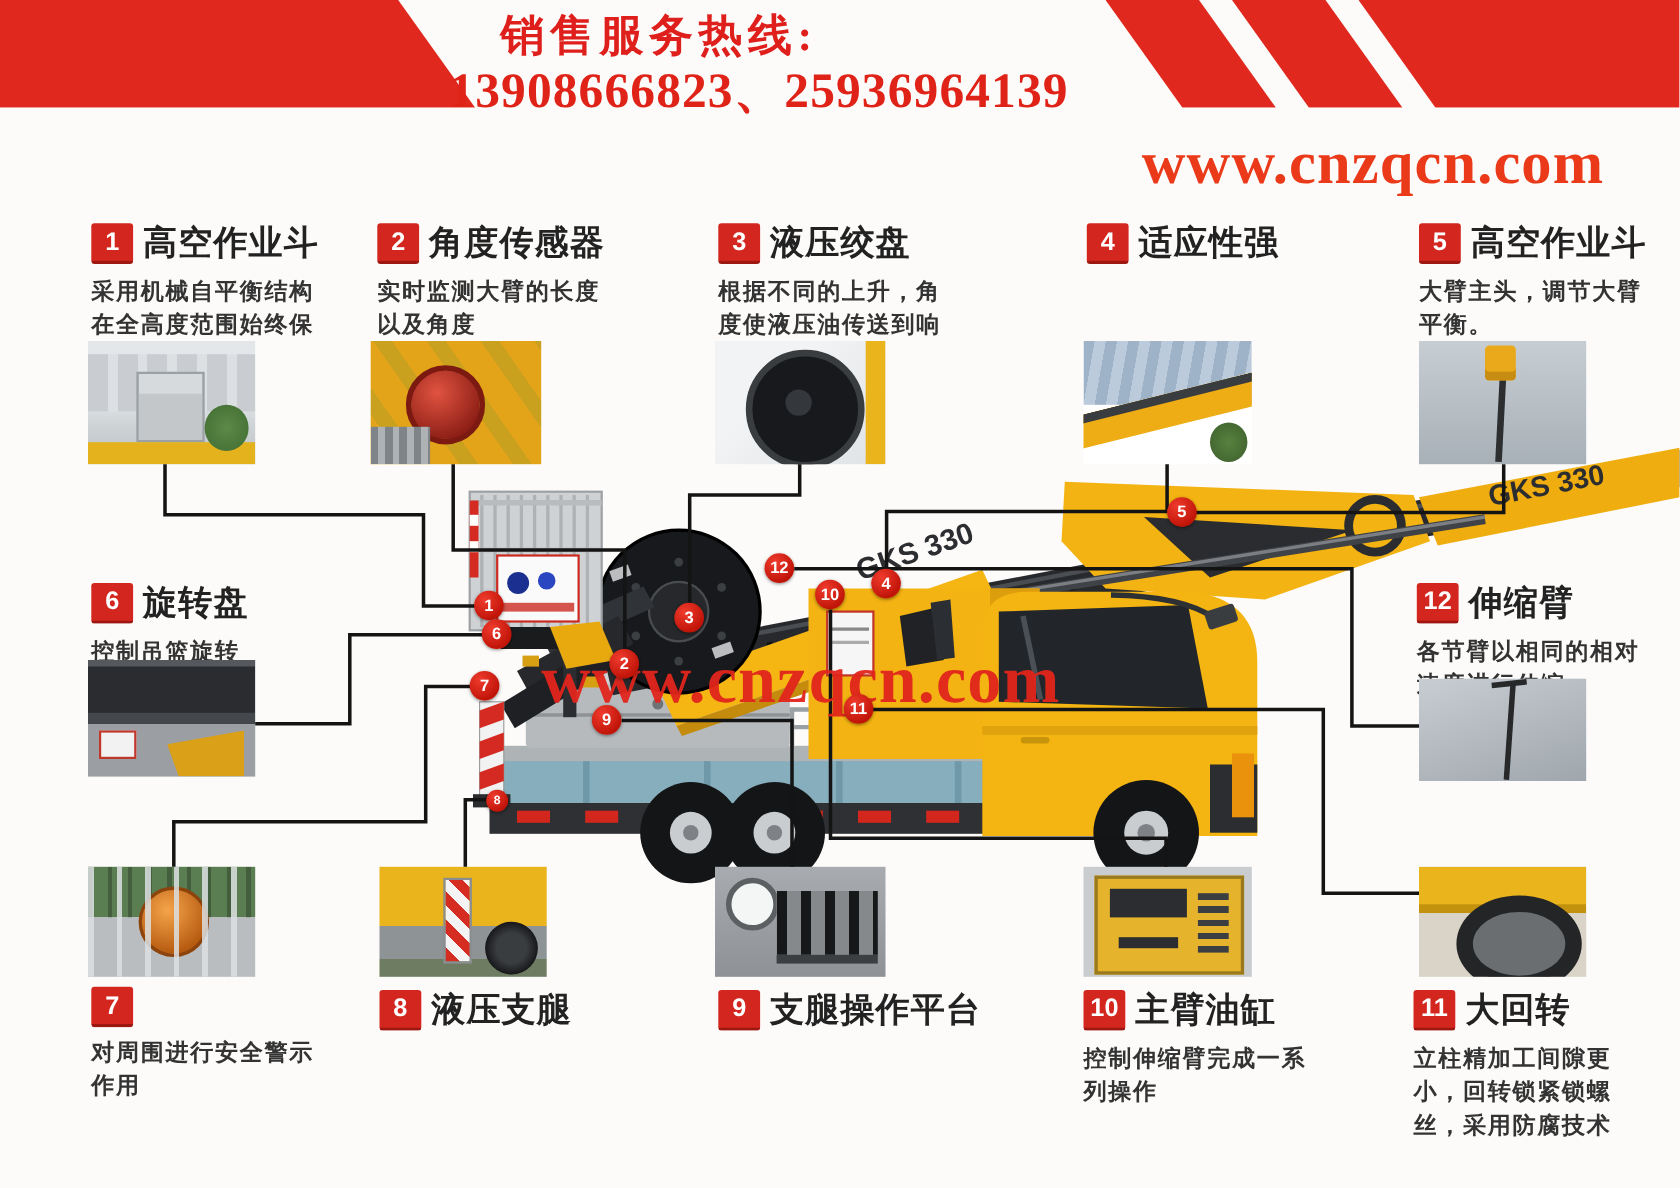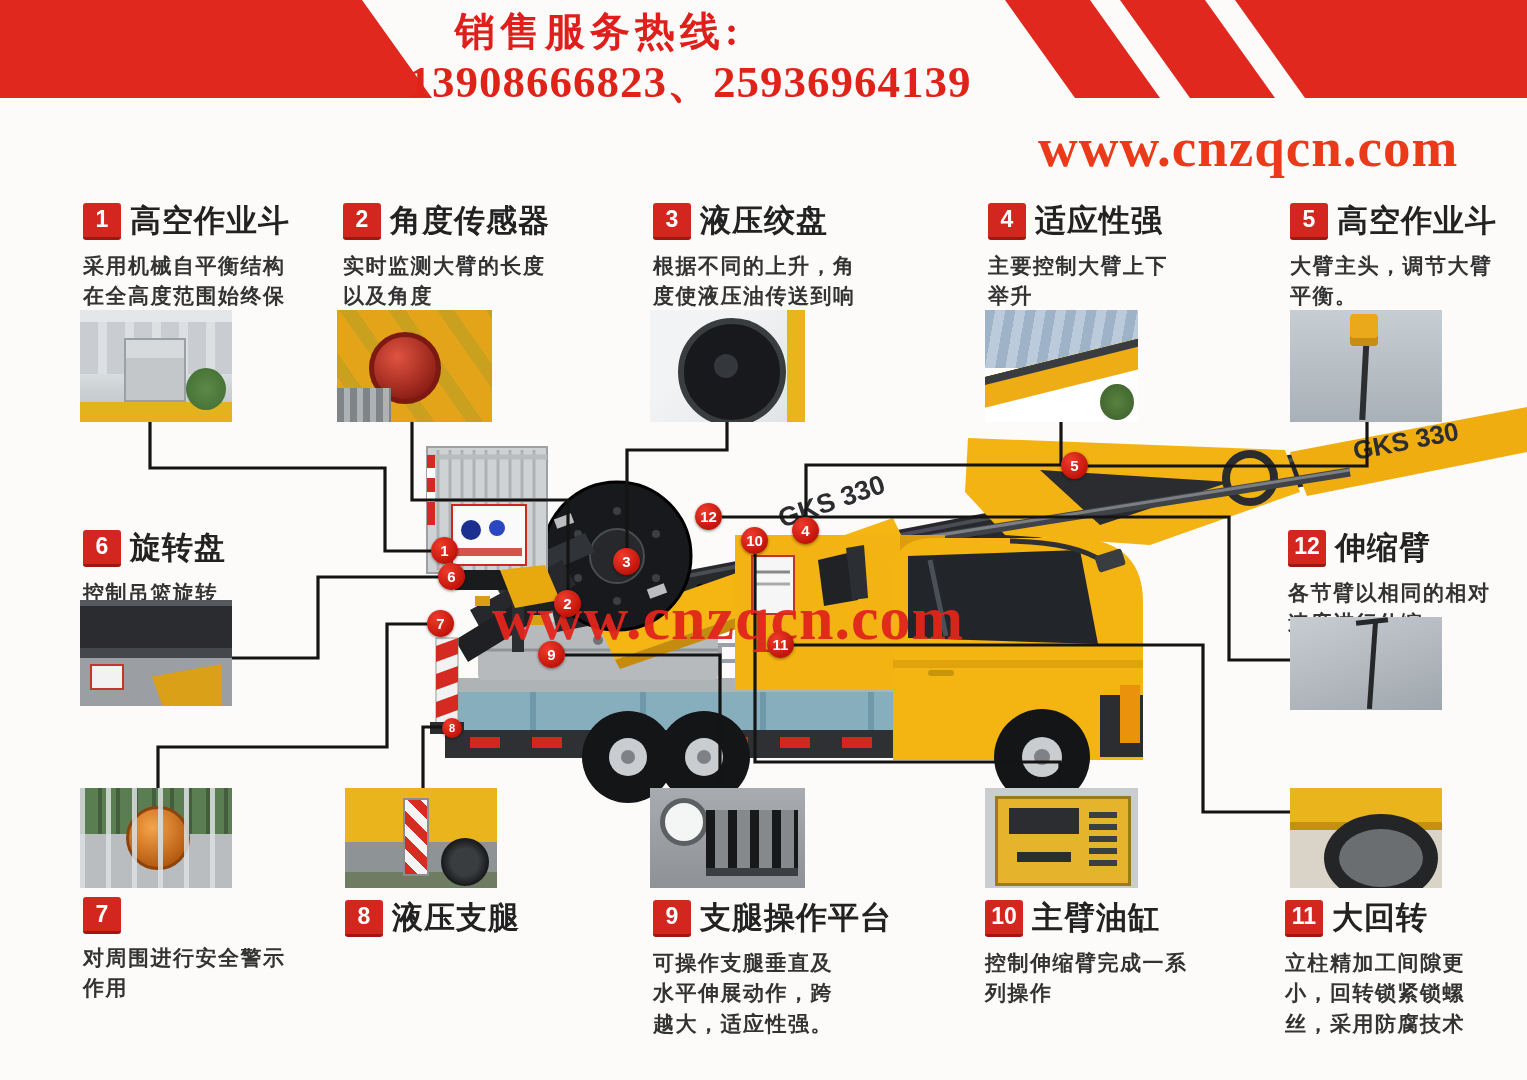--- a/index.html
+++ b/index.html
@@ -361,21 +361,20 @@
 <div class="photo p3" style="left:650px;top:310px;width:155px;height:112px">
     <div class="fa"></div>
     <div class="fb"></div>
   </div>
 
 <div class="item" style="left:988px;top:200px;width:196px">
   <div class="item-head">
       <span class="badge">4</span>
     <span class="item-title">适应性强</span>
     </div>
-  <div class="item-desc">主要控制大臂上下举升</div>
 </div>
 <div class="photo p4" style="left:985px;top:310px;width:153px;height:112px">
     <div class="fa"></div>
     <div class="fb"></div>
   </div>
 
 <div class="item" style="left:1290px;top:200px;width:205px">
   <div class="item-head">
       <span class="badge">5</span>
     <span class="item-title">高空作业斗</span>
@@ -431,21 +430,20 @@
 <div class="photo p8" style="left:345px;top:788px;width:152px;height:100px">
     <div class="fa"></div>
     <div class="fb"></div>
   </div>
 
 <div class="item" style="left:653px;top:897px;width:198px">
   <div class="item-head">
       <span class="badge">9</span>
     <span class="item-title">支腿操作平台</span>
     </div>
-  <div class="item-desc">可操作支腿垂直及水平伸展动作，跨越大，适应性强。</div>
 </div>
 <div class="photo p9" style="left:650px;top:788px;width:155px;height:100px">
     <div class="fa"></div>
     <div class="fb"></div>
   </div>
 
 <div class="item" style="left:985px;top:897px;width:215px">
   <div class="item-head">
       <span class="badge">10</span>
     <span class="item-title">主臂油缸</span>

